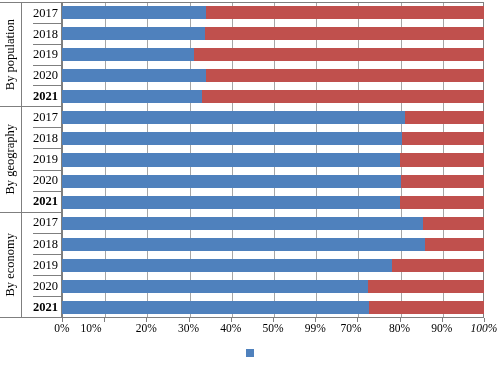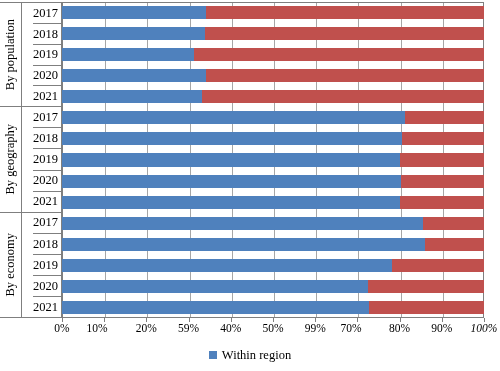--- a/index.html
+++ b/index.html
@@ -71,21 +71,21 @@
     flex:1;
     display:flex;
     align-items:center;
     justify-content:flex-end;
     padding-right:3px;
     box-sizing:border-box;
     border-bottom:1px solid #7f7f7f;
     font-size:12.5px;
     line-height:1;
   }
-  .year-cell:last-child{border-bottom:none;}
+  .year-cell:last-child{border-bottom:none;font-weight:bold;}
 
   
   .bars-layer{
     position:absolute;
     left:62px; top:2px;
     width:422px; height:316px;
   }
   .bar-row{
     position:absolute;
     left:0;
@@ -257,41 +257,40 @@
       <div class="bar-row" style="top: 298.936px; height: 13.0613px;">
         <div class="seg seg-within" style="width: 72.8%; background: rgb(79, 129, 189);"></div>
         <div class="seg seg-between" style="width: 27.2%; background: rgb(192, 80, 77);"></div>
       </div>
     </div>
 
   <div class="val-axis" id="val-axis">
       <div class="tick" style="left: 0px;"></div>
       <div class="tick-label" style="left: 0px;">0%</div>
       <div class="tick" style="left: 42.2px;"></div>
-      <div class="tick-label" style="left: 35px;">10%</div>
+      <div class="tick-label" style="left: 29px;">10%</div>
       <div class="tick" style="left: 84.4px;"></div>
       <div class="tick-label" style="left: 84.4px;">20%</div>
       <div class="tick" style="left: 126.6px;"></div>
-      <div class="tick-label" style="left: 126.6px;">59%</div>
+      <div class="tick-label" style="left: 126.6px;">30%</div>
       <div class="tick" style="left: 168.8px;"></div>
       <div class="tick-label" style="left: 168.8px;">40%</div>
       <div class="tick" style="left: 211px;"></div>
       <div class="tick-label" style="left: 211px;">50%</div>
       <div class="tick" style="left: 253.2px;"></div>
       <div class="tick-label" style="left: 253.2px;">99%</div>
       <div class="tick" style="left: 295.4px;"></div>
       <div class="tick-label" style="left: 289px;">70%</div>
       <div class="tick" style="left: 337.6px;"></div>
       <div class="tick-label" style="left: 337.6px;">80%</div>
       <div class="tick" style="left: 379.8px;"></div>
       <div class="tick-label" style="left: 379.8px;">90%</div>
       <div class="tick" style="left: 422px;"></div>
       <div class="tick-label" style="left: 422px; font-style: italic;">100%</div>
     </div>
 
   <div class="legend" id="legend">
       <div class="legend-item">
         <span class="legend-swatch" style="background: rgb(79, 129, 189);"></span>
-        <span>Within region</span>
       </div>
     </div>
 
 </div>
 
 </body></html>

